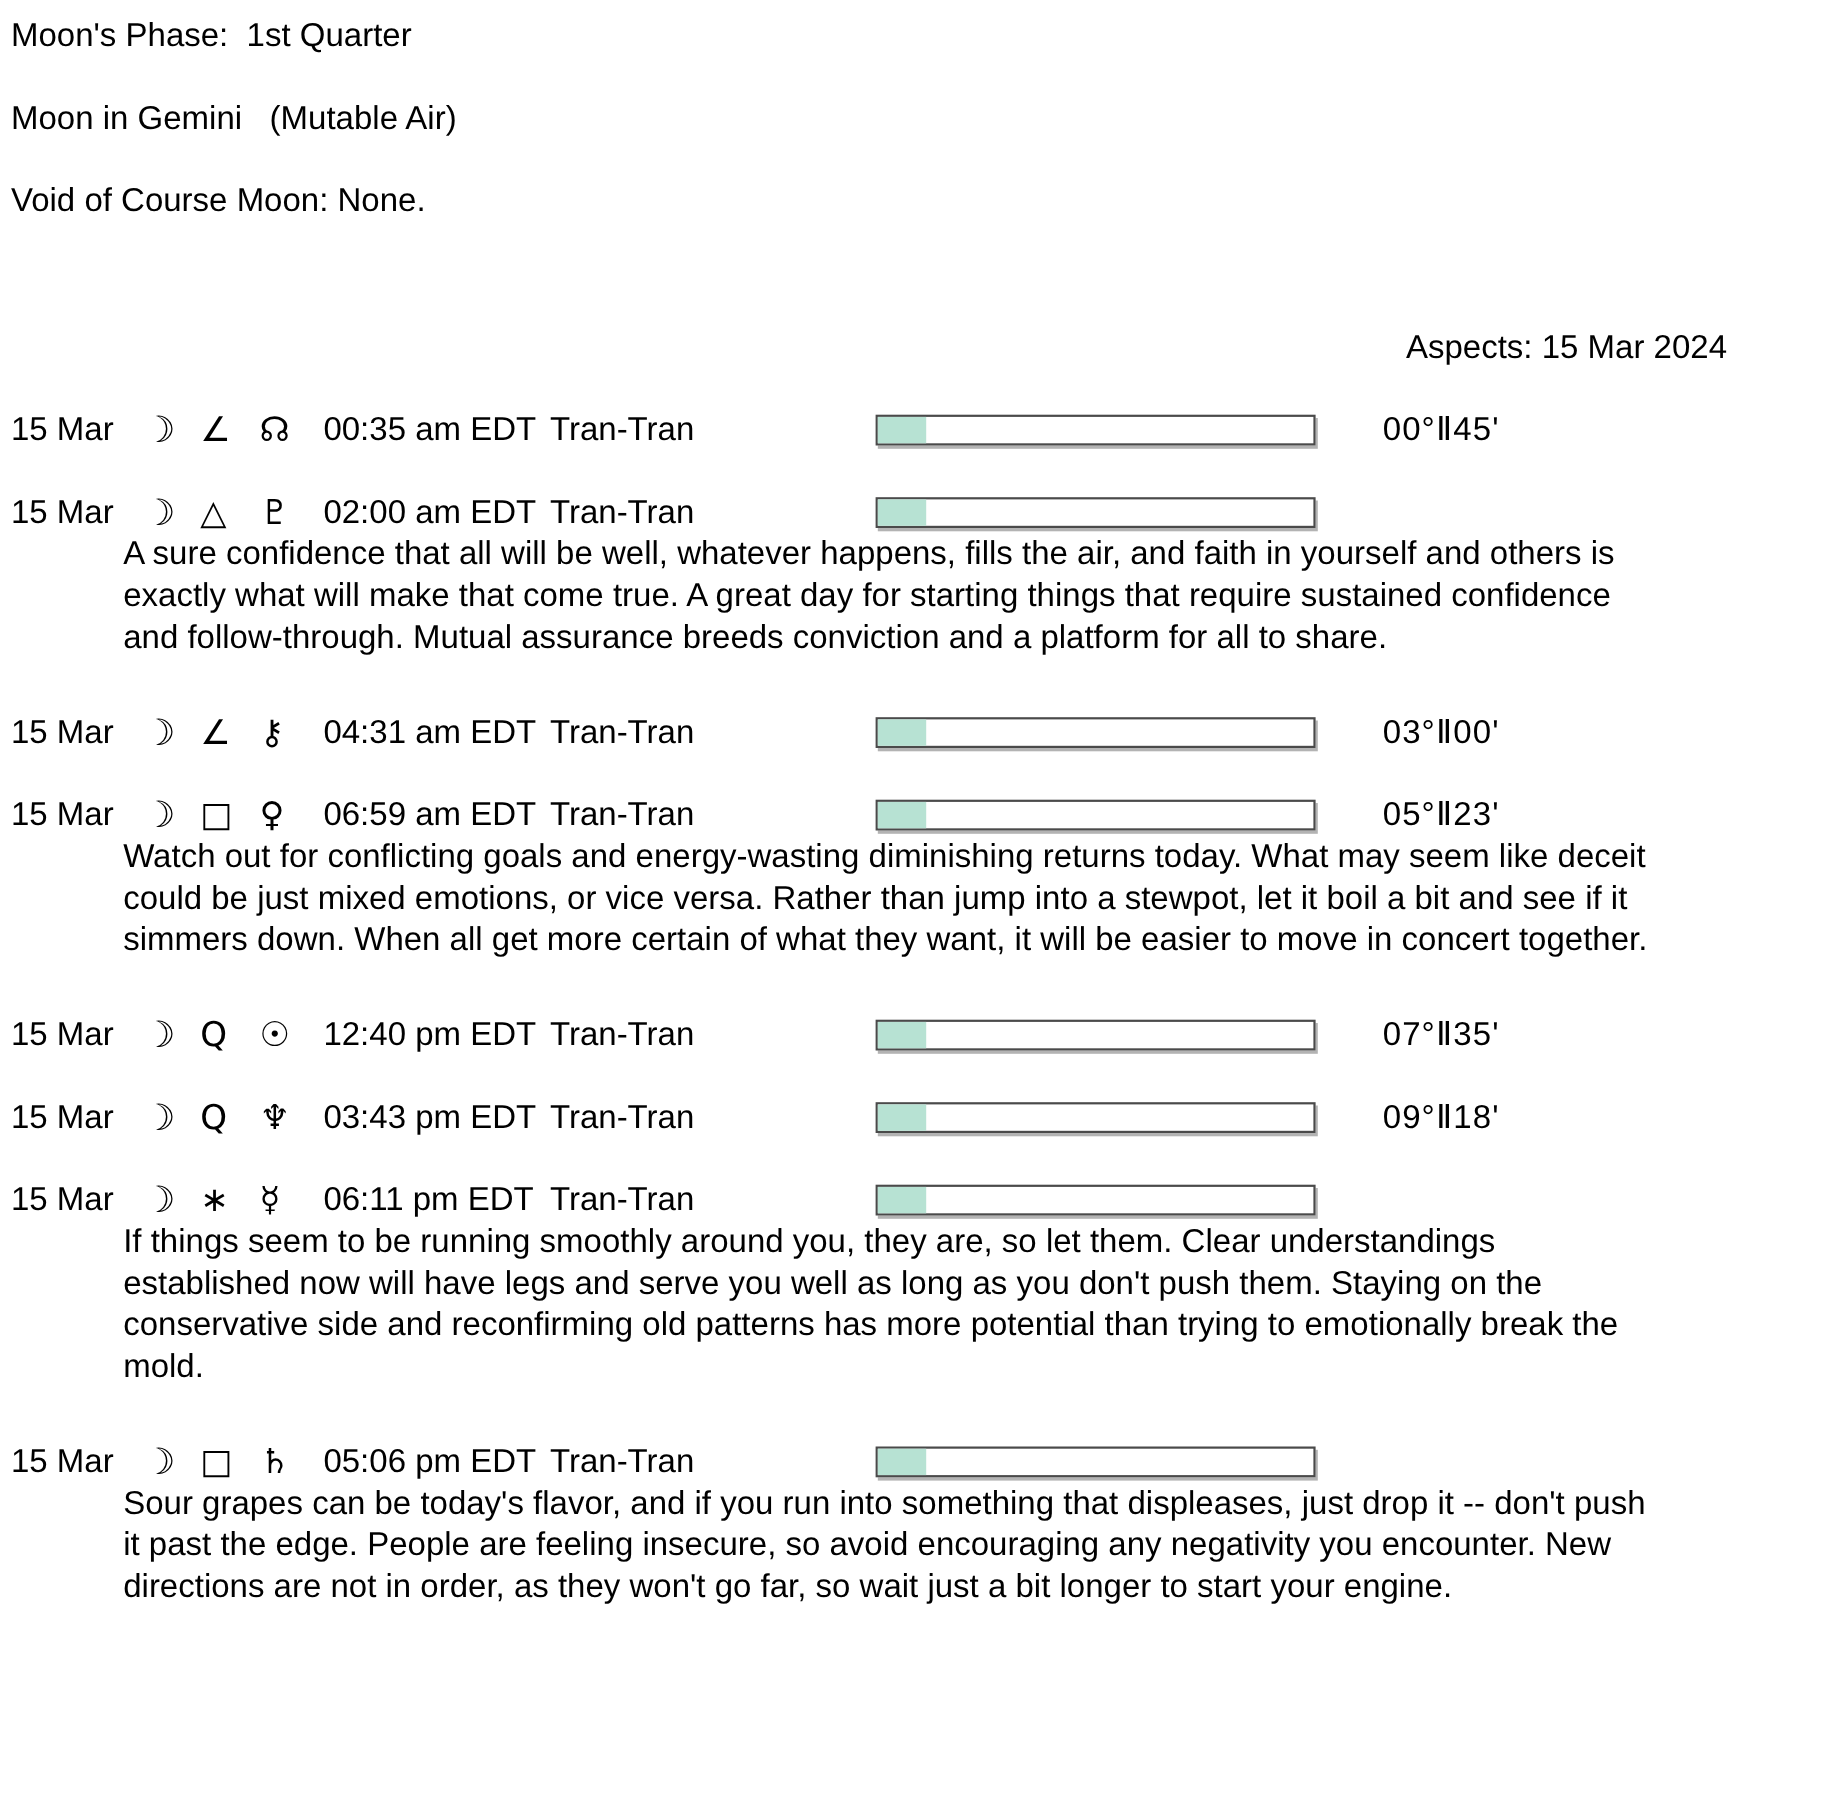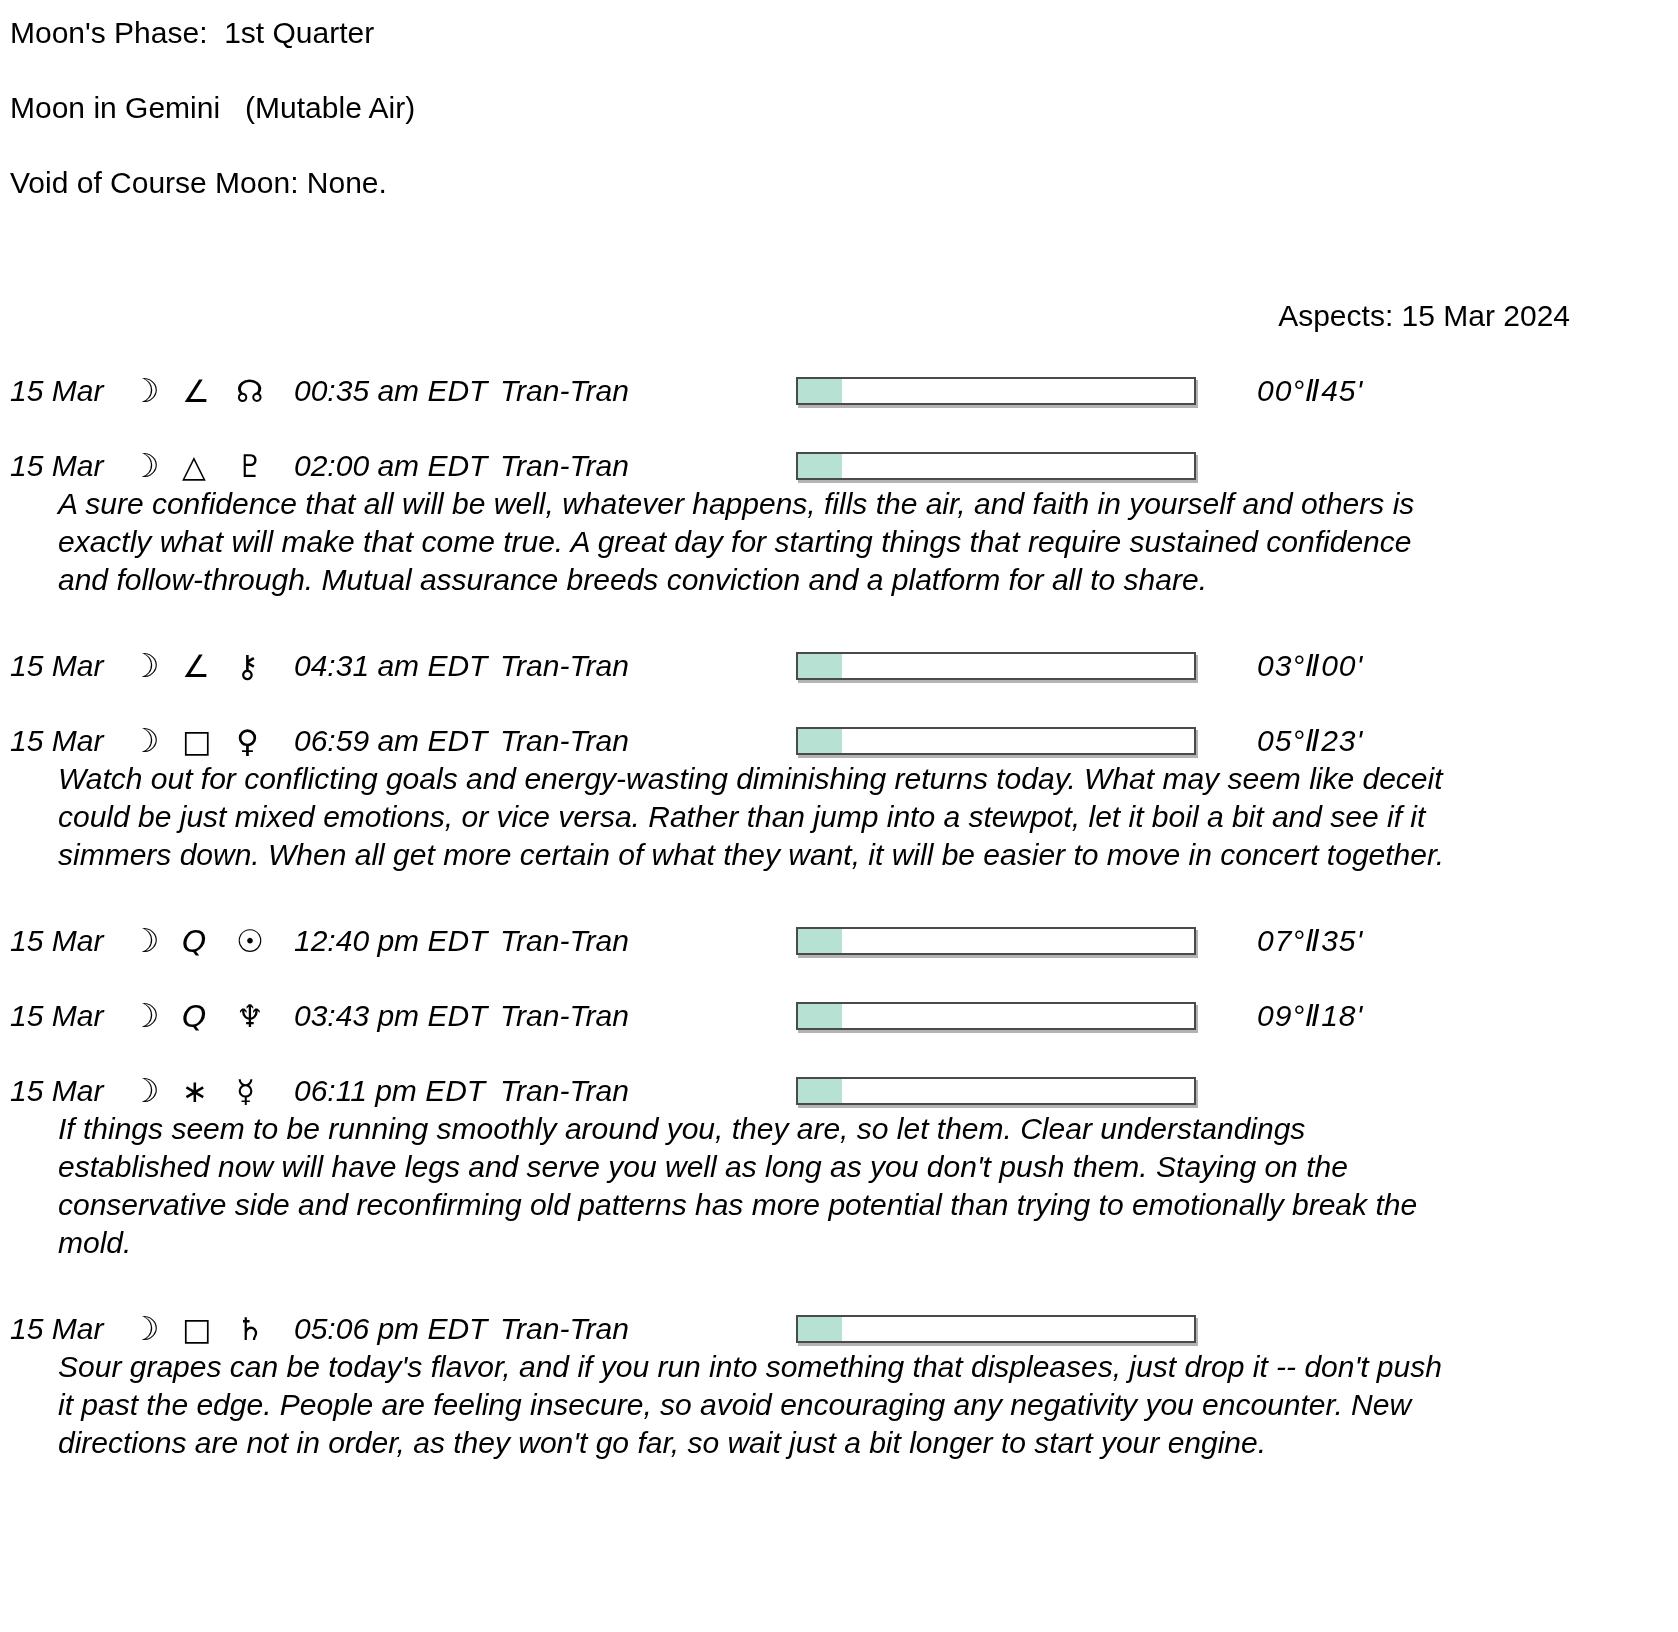--- a/index.html
+++ b/index.html
@@ -9,41 +9,41 @@
     font-family:"Liberation Sans","DejaVu Sans",sans-serif;
     font-size:30px; color:#000;
     padding:14px 24px 0 10px;
   }
   .pre { white-space:pre; }
   .top-line { display:flex; justify-content:space-between; align-items:flex-start; height:38px; line-height:38px; }
   .phase-angle { font-size:28px; padding-top:2px; }
   .hdr { height:38px; line-height:38px; margin-top:37px; }
   .aspects-title { margin-top:95px; text-align:right; height:38px; line-height:38px;
     width:1560px; }
-  .list { margin-top:37px;font-style:italic; }
+  .list { margin-top:37px; }
   .entry { }
   .entry.gap-after { margin-bottom:37px; }
   .entry.gap-after-lg { margin-bottom:48px; }
   .row {
     display:grid;
     grid-template-columns:120px 52px 54px 58px 206px 296px 400px 1fr;
     height:38px; line-height:38px; align-items:center;
   }
   .glyph { font-family:"DejaVu Sans",sans-serif; font-size:31px; }
   .moong { font-size:33px; }
   .bar {
     display:block; height:28px; background:#fff;
     border:2px solid #4a4a4a;
     box-shadow:2px 3px 0 #b3b3b3;
     position:relative;
   }
   .fill { display:block; height:100%; background:#b7e2d3; }
   .degree { padding-left:61px; letter-spacing:1px; white-space:nowrap; }
   .desc {
-    margin-left:48px; width:1402px; line-height:38px;
+    margin-left:102px; width:1402px; line-height:38px;
   }
 </style>
 </head>
 <body>
 
 <div class="top-line">
   <span class="pre">Moon's Phase:  1st Quarter</span>
 </div>
 <div class="hdr pre">Moon in Gemini   (Mutable Air)</div>
 <div class="hdr pre">Void of Course Moon: None.</div>

